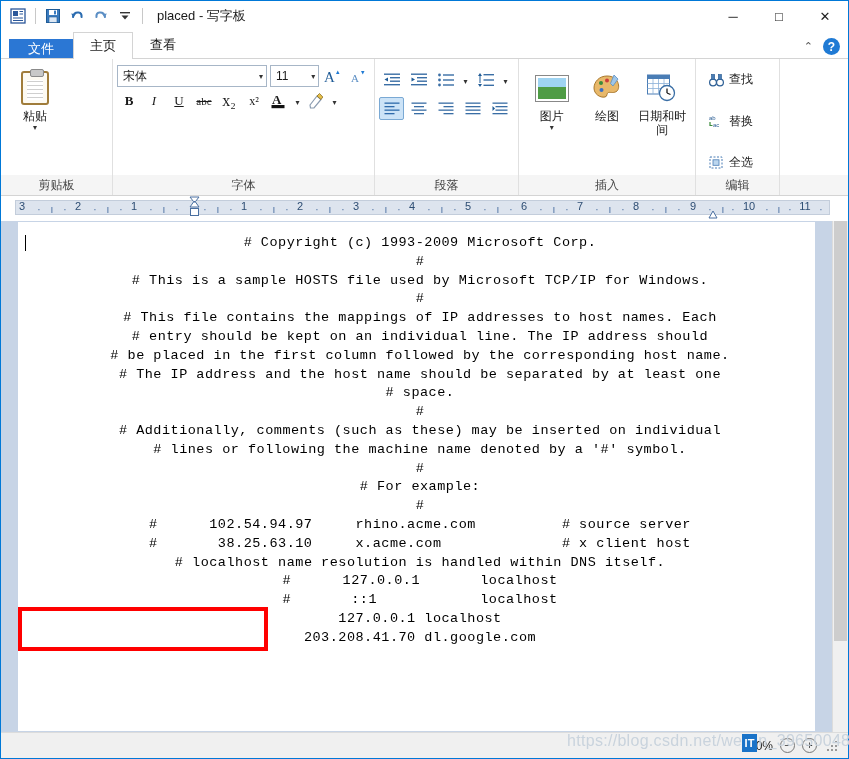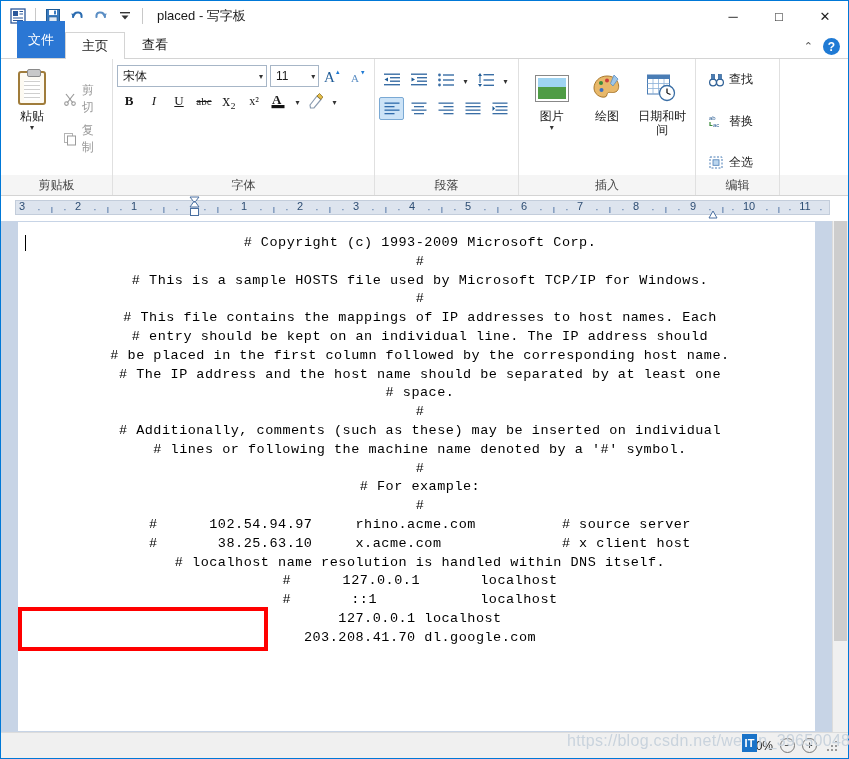--- a/index.html
+++ b/index.html
@@ -51,22 +51,22 @@
     background: #ffffff; flex: 0 0 28px;
     border-bottom: 1px solid #d4d4d4;
     position: relative;
   }
   .tab {
     height: 27px; padding: 0 16px; display: flex; align-items: center;
     font-size: 13px; color: #1a1a1a; border: 1px solid transparent;
     border-bottom: none;
   }
   .tab.file {
-    background: #2b77d4; color: #ffffff; height: 37px;
-    padding: 0 10px; margin-left: 16px;
+    background: #2b77d4; color: #ffffff; height: 19px;
+    padding: 0 18px; margin-left: 8px;
   }
   .tab.active {
     background: #ffffff; border-color: #d4d4d4;
     position: relative; z-index: 2; margin-bottom: -1px;
   }
   .ribbon-right-tools {
     position: absolute; right: 8px; bottom: 3px;
     display: flex; align-items: center; gap: 10px;
   }
   .chev { font-size: 11px; color: #555; }
@@ -318,42 +318,20 @@
   <div class="ribbon">
 
     <div class="rgroup" style="width:112px">
       <div class="rgroup-body">
         <div class="bigbtn">
           <span class="glyph">
               <span class="clipboard"></span>
             </span>
           <span class="lbl">粘贴</span>
           <span class="caret">▾</span>
-        </div>
-        <div class="smallcol">
-          <div class="smallbtn">
-            <span class="ic">
-              <svg width="14" height="14" viewBox="0 0 14 14">
-                <line x1="3" y1="2" x2="10" y2="11" stroke="#9a9a9a" stroke-width="1.2"></line>
-                <line x1="11" y1="2" x2="4" y2="11" stroke="#9a9a9a" stroke-width="1.2"></line>
-                <circle cx="3.5" cy="11.6" r="1.8" fill="none" stroke="#9a9a9a" stroke-width="1.1"></circle>
-                <circle cx="10.5" cy="11.6" r="1.8" fill="none" stroke="#9a9a9a" stroke-width="1.1"></circle>
-              </svg>
-            </span>
-            <span>剪切</span>
-          </div>
-          <div class="smallbtn">
-            <span class="ic">
-              <svg width="14" height="14" viewBox="0 0 14 14">
-                <rect x="1.5" y="1.5" width="8" height="9" fill="#fff" stroke="#b4b4b4"></rect>
-                <rect x="4.5" y="4" width="8" height="9" fill="#fff" stroke="#9a9a9a"></rect>
-              </svg>
-            </span>
-            <span>复制</span>
-          </div>
         </div>
       </div>
       <div class="rgroup-label">剪贴板</div>
     </div>
 
     <div class="rgroup" style="width:262px">
       <div style="display:flex;flex-direction:column;flex:1;">
         <div class="fontrow1">
           <div class="fontbox name">
             <span>宋体</span>

